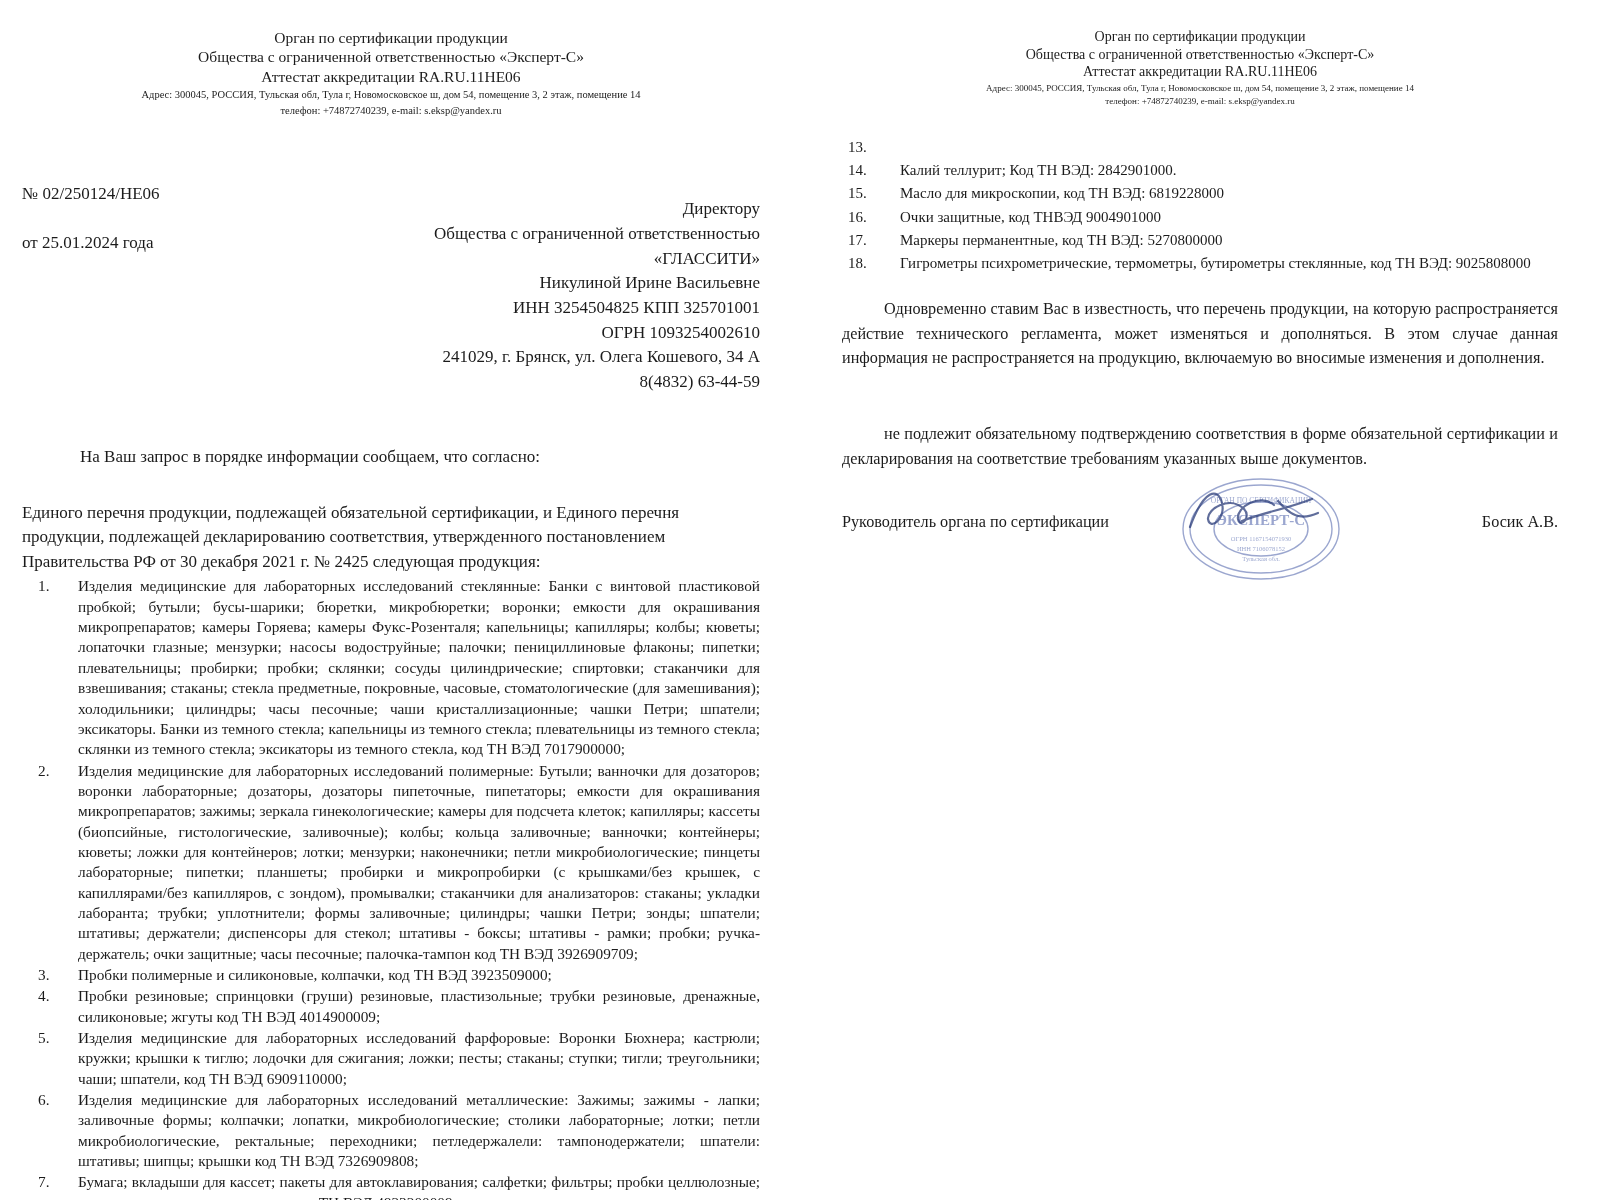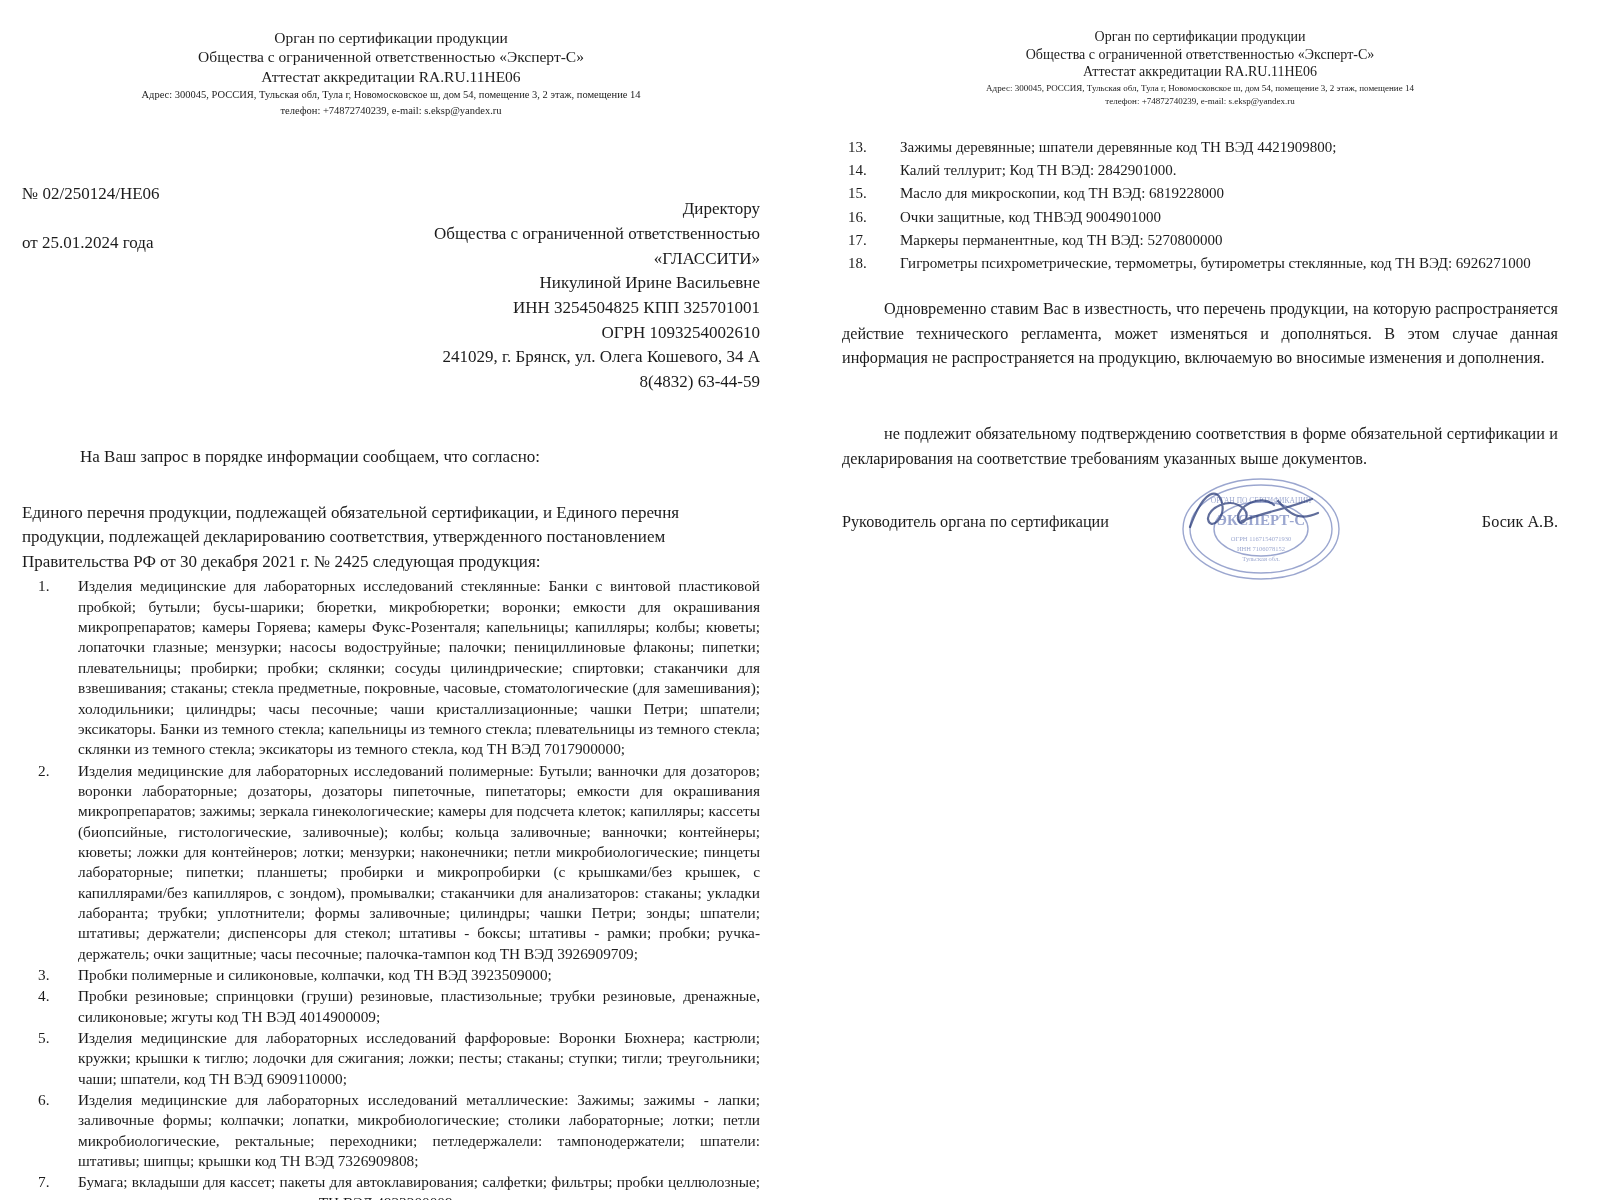--- a/index.html
+++ b/index.html
@@ -257,41 +257,40 @@
       <div class="lh1">Орган по сертификации продукции</div>
       <div class="lh2">Общества с ограниченной ответственностью «Эксперт-С»</div>
       <div class="lh3">Аттестат аккредитации RA.RU.11НЕ06</div>
       <div class="lh-small">Адрес: 300045, РОССИЯ, Тульская обл, Тула г, Новомосковское ш, дом 54, помещение 3, 2 этаж, помещение 14</div>
       <div class="lh-small">телефон: +74872740239, e-mail: s.eksp@yandex.ru</div>
     </div>
 
     <div class="right-list">
       <div class="ritem">
         <div class="num">13.</div>
-        <div class="txt">Зажимы деревянные; шпатели деревянные код ТН ВЭД 4421909800;</div>
       </div>
       <div class="ritem">
         <div class="num">14.</div>
         <div class="txt">Калий теллурит; Код ТН ВЭД: 2842901000.</div>
       </div>
       <div class="ritem">
         <div class="num">15.</div>
         <div class="txt">Масло для микроскопии, код ТН ВЭД: 6819228000</div>
       </div>
       <div class="ritem">
         <div class="num">16.</div>
         <div class="txt">Очки защитные, код ТНВЭД 9004901000</div>
       </div>
       <div class="ritem">
         <div class="num">17.</div>
         <div class="txt">Маркеры перманентные, код ТН ВЭД: 5270800000</div>
       </div>
       <div class="ritem">
         <div class="num">18.</div>
-        <div class="txt">Гигрометры психрометрические, термометры, бутирометры стеклянные, код ТН ВЭД: 6926271000</div>
+        <div class="txt">Гигрометры психрометрические, термометры, бутирометры стеклянные, код ТН ВЭД: 9025808000</div>
       </div>
     </div>
 
     <div class="para">Одновременно ставим Вас в известность, что перечень продукции, на которую распространяется действие технического регламента, может изменяться и дополняться. В этом случае данная информация не распространяется на продукцию, включаемую во вносимые изменения и дополнения.</div>
     <div class="para first">не подлежит обязательному подтверждению соответствия в форме обязательной сертификации и декларирования на соответствие требованиям указанных выше документов.</div>
 
     <div class="sign-row">
       <div>Руководитель органа по сертификации</div>
 
       <div class="stamp-wrap">

